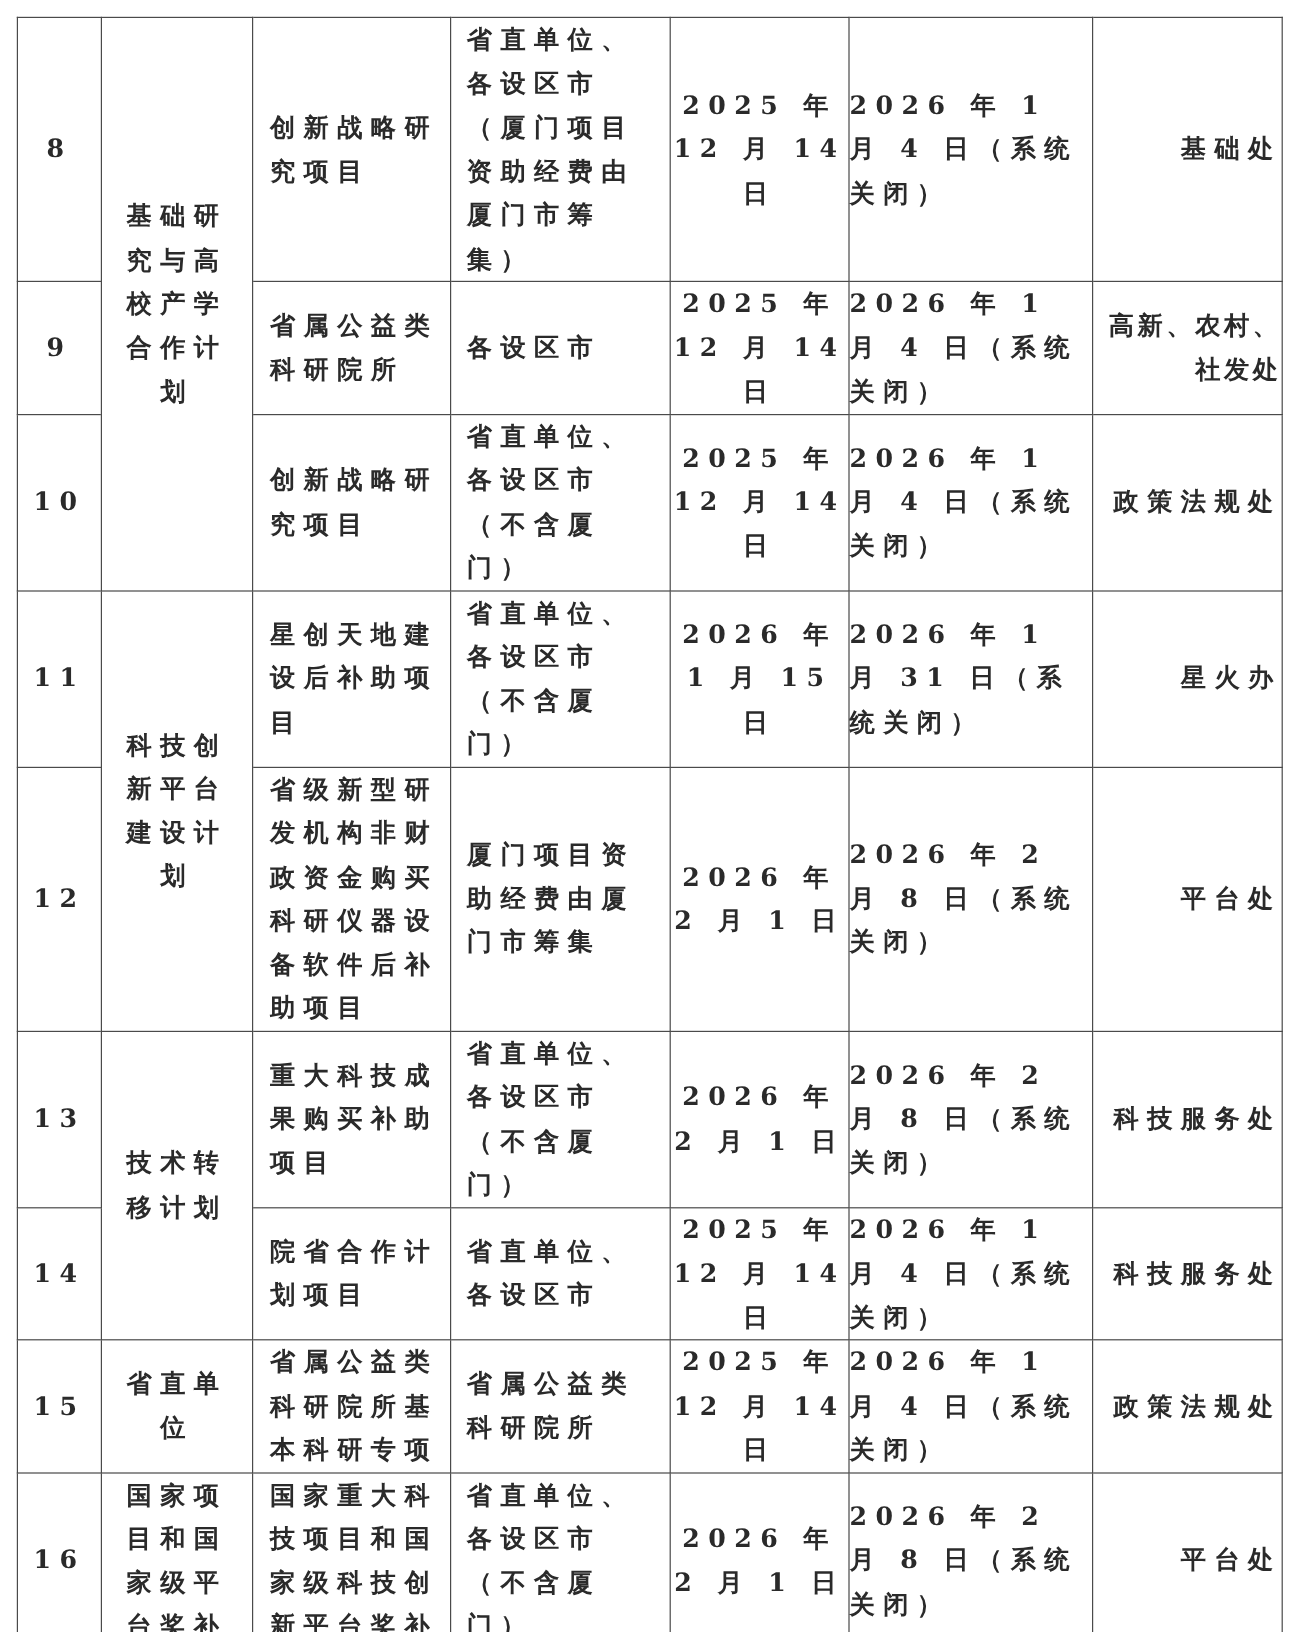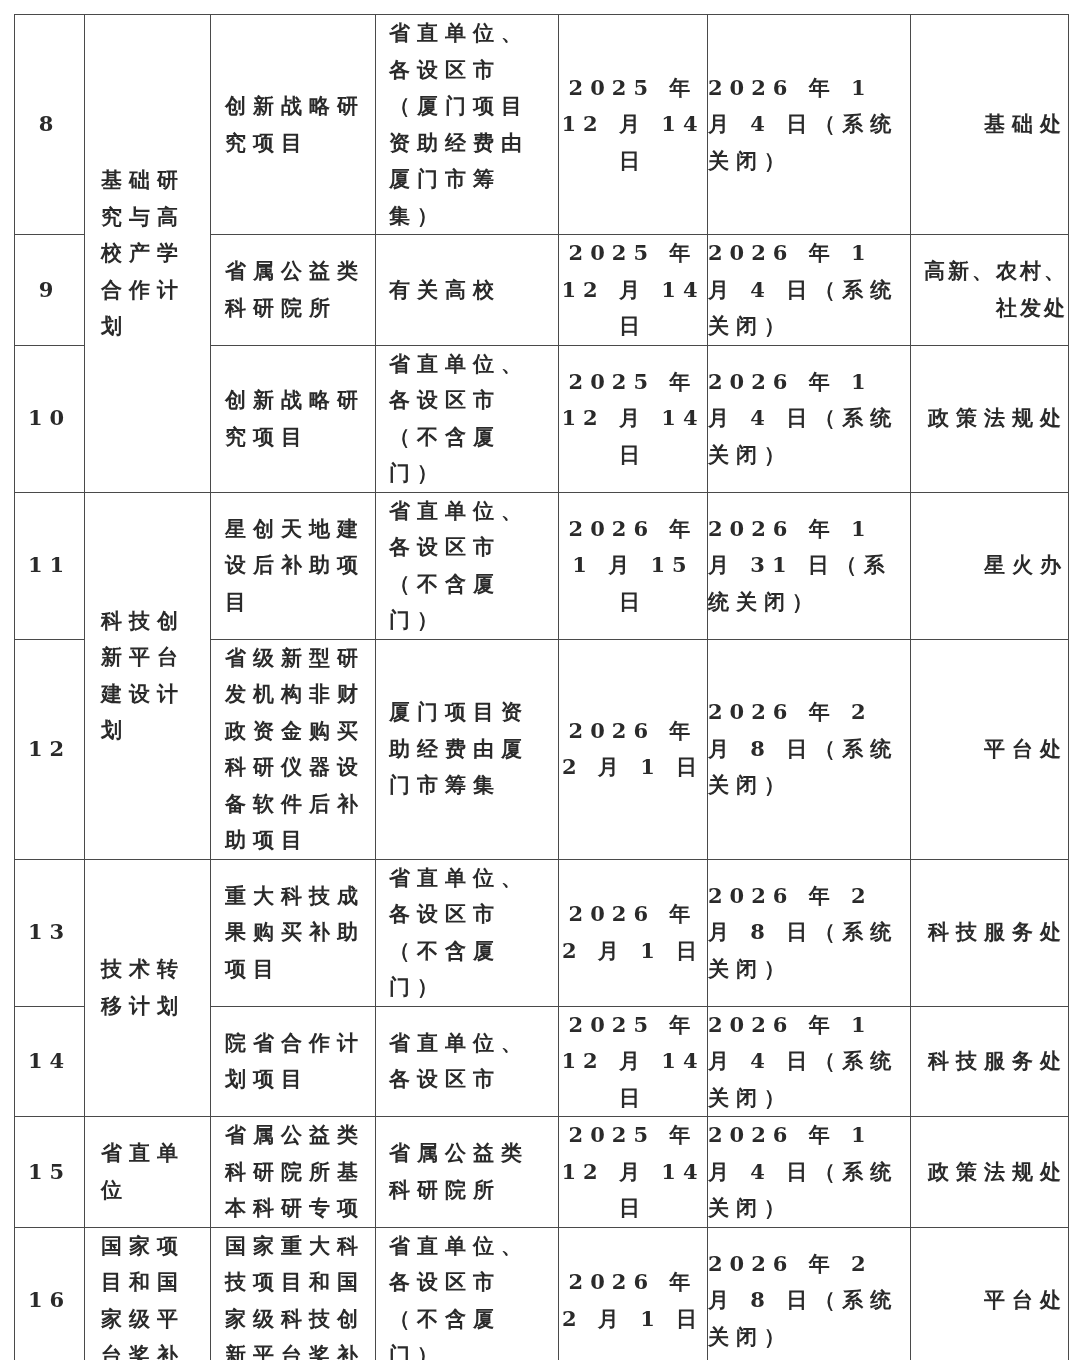--- a/index.html
+++ b/index.html
@@ -26,21 +26,21 @@
   .doc-table td {
     border: 1.5px solid #4a4a4a;
     padding: 0;
     vertical-align: middle;
     font-size: 21px;
     line-height: 36.5px;
     letter-spacing: 7px;
     font-weight: bold;
   }
   .c-no { text-align: center; letter-spacing: 0; font-size: 22px; }
-  .c-plan { text-align: left; letter-spacing: 4px; padding: 0 16px !important; }
+  .c-plan { text-align: center; letter-spacing: 4px; padding: 0 16px !important; }
   .c-proj { text-align: left; padding: 0 8px 0 14px !important; }
   .c-unit { text-align: left; padding: 0 8px 0 13px !important; }
   .c-start { text-align: center; letter-spacing: 3px; }
   .c-end { text-align: left; letter-spacing: 3px; }
   .c-dept { text-align: right; letter-spacing: 5px; }
 </style>
 </head>
 <body>
 
 <table class="doc-table">
@@ -61,21 +61,21 @@
       <td class="c-proj">创新战略研究项目</td>
       <td class="c-unit">省直单位、各设区市（厦门项目资助经费由厦门市筹集）</td>
       <td class="c-start">2025 年 12 月 14 日</td>
       <td class="c-end">2026 年 1 月 4 日（系统关闭）</td>
       <td class="c-dept">基础处</td>
     </tr>
 
     <tr style="height:88px">
       <td class="c-no">9</td>
       <td class="c-proj">省属公益类科研院所</td>
-      <td class="c-unit">有关高校</td>
+      <td class="c-unit">各设区市</td>
       <td class="c-start">2025 年 12 月 14 日</td>
       <td class="c-end">2026 年 1 月 4 日（系统关闭）</td>
       <td class="c-dept" style="letter-spacing:3px">高新、农村、社发处</td>
     </tr>
 
     <tr style="height:110px">
       <td class="c-no">10</td>
       <td class="c-proj">创新战略研究项目</td>
       <td class="c-unit">省直单位、各设区市（不含厦门）</td>
       <td class="c-start">2025 年 12 月 14 日</td>

